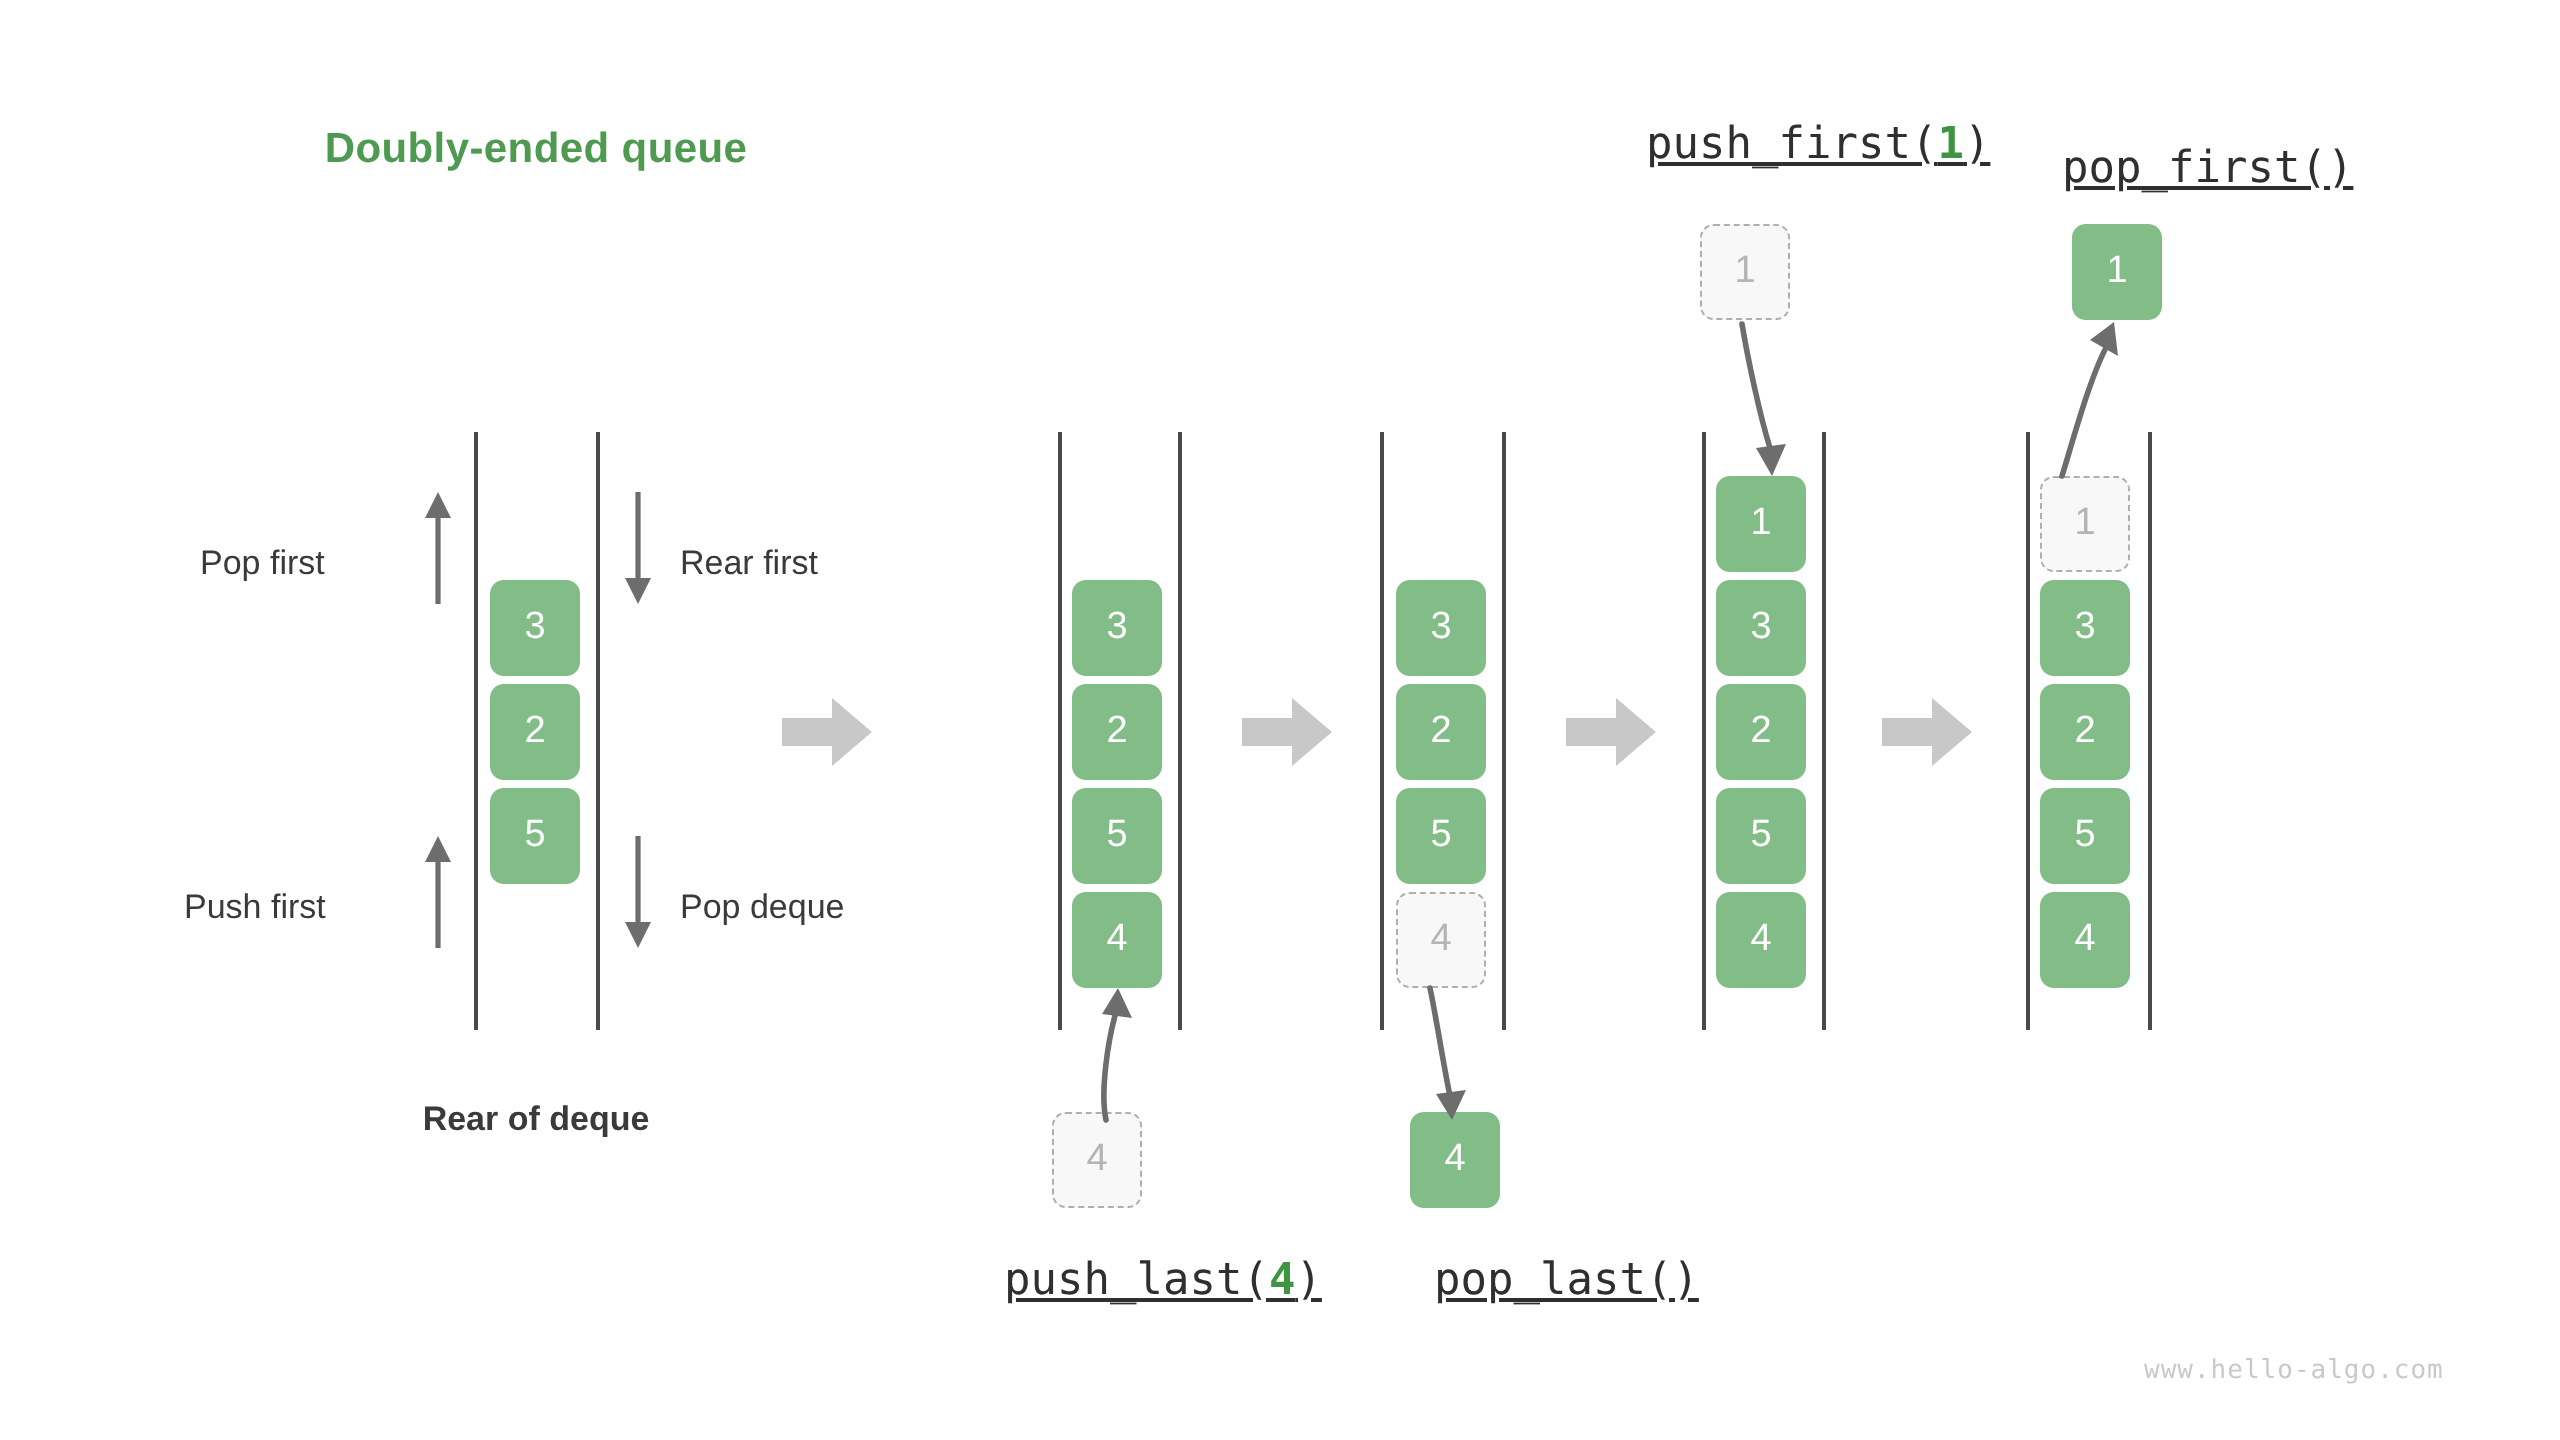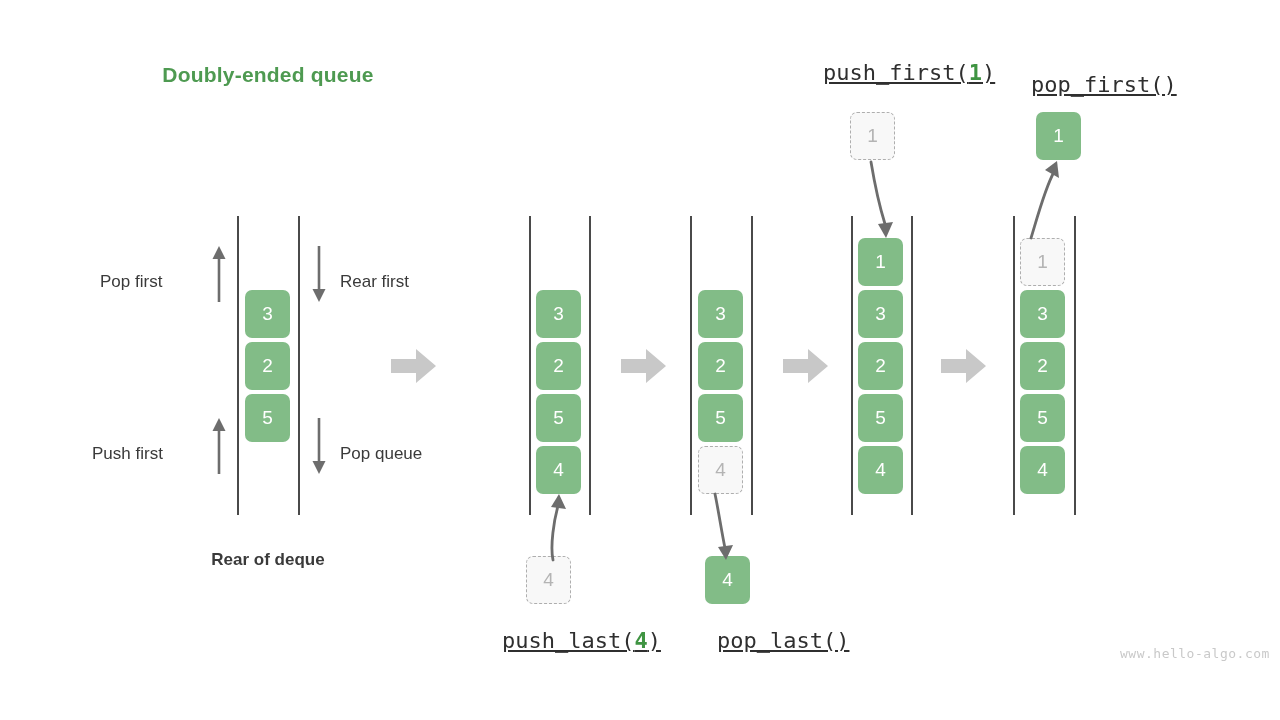--- a/index.html
+++ b/index.html
@@ -80,21 +80,21 @@
   <div class="rail" style="left:237px;top:216px;height:299px;"></div>
   <div class="rail" style="left:298px;top:216px;height:299px;"></div>
 
   <div class="box solid" style="left:245px;top:290px;">3</div>
   <div class="box solid" style="left:245px;top:342px;">2</div>
   <div class="box solid" style="left:245px;top:394px;">5</div>
 
   <div class="side-label" style="left:100px;top:271px;">Pop first</div>
   <div class="side-label" style="left:92px;top:443px;">Push first</div>
   <div class="side-label" style="left:340px;top:271px;">Rear first</div>
-  <div class="side-label" style="left:340px;top:443px;">Pop queue</div>
+  <div class="side-label" style="left:340px;top:443px;">Pop deque</div>
 
   <div class="thin-arrow" style="left:210px;top:246px;">
     <svg width="18" height="56" viewBox="0 0 18 56">
       <line x1="9" y1="56" x2="9" y2="10" stroke="#6d6d6d" stroke-width="2.6"></line>
       <polygon points="9,0 15.5,13 2.5,13" fill="#6d6d6d"></polygon>
     </svg>
   </div>
   <div class="thin-arrow" style="left:210px;top:418px;">
     <svg width="18" height="56" viewBox="0 0 18 56">
       <line x1="9" y1="56" x2="9" y2="10" stroke="#6d6d6d" stroke-width="2.6"></line>
@@ -201,15 +201,15 @@
 
   <div class="box solid" style="left:1036px;top:112px;">1</div>
 
   <div class="thin-arrow" style="left:1020px;top:160px;">
     <svg width="46" height="80" viewBox="0 0 46 80">
       <path d="M11,78 C16,62 25,28 34,12" stroke="#6d6d6d" stroke-width="2.8" fill="none" stroke-linecap="round"></path>
       <polygon points="37,1 39,18 25,10" fill="#6d6d6d"></polygon>
     </svg>
   </div>
 
-  <div class="watermark" style="left:1072px;top:646px;margin-left:48px;">www.hello-algo.com</div>
+  <div class="watermark" style="left:1072px;top:678px;">www.hello-algo.com</div>
 
 </div>
 
 </body></html>

